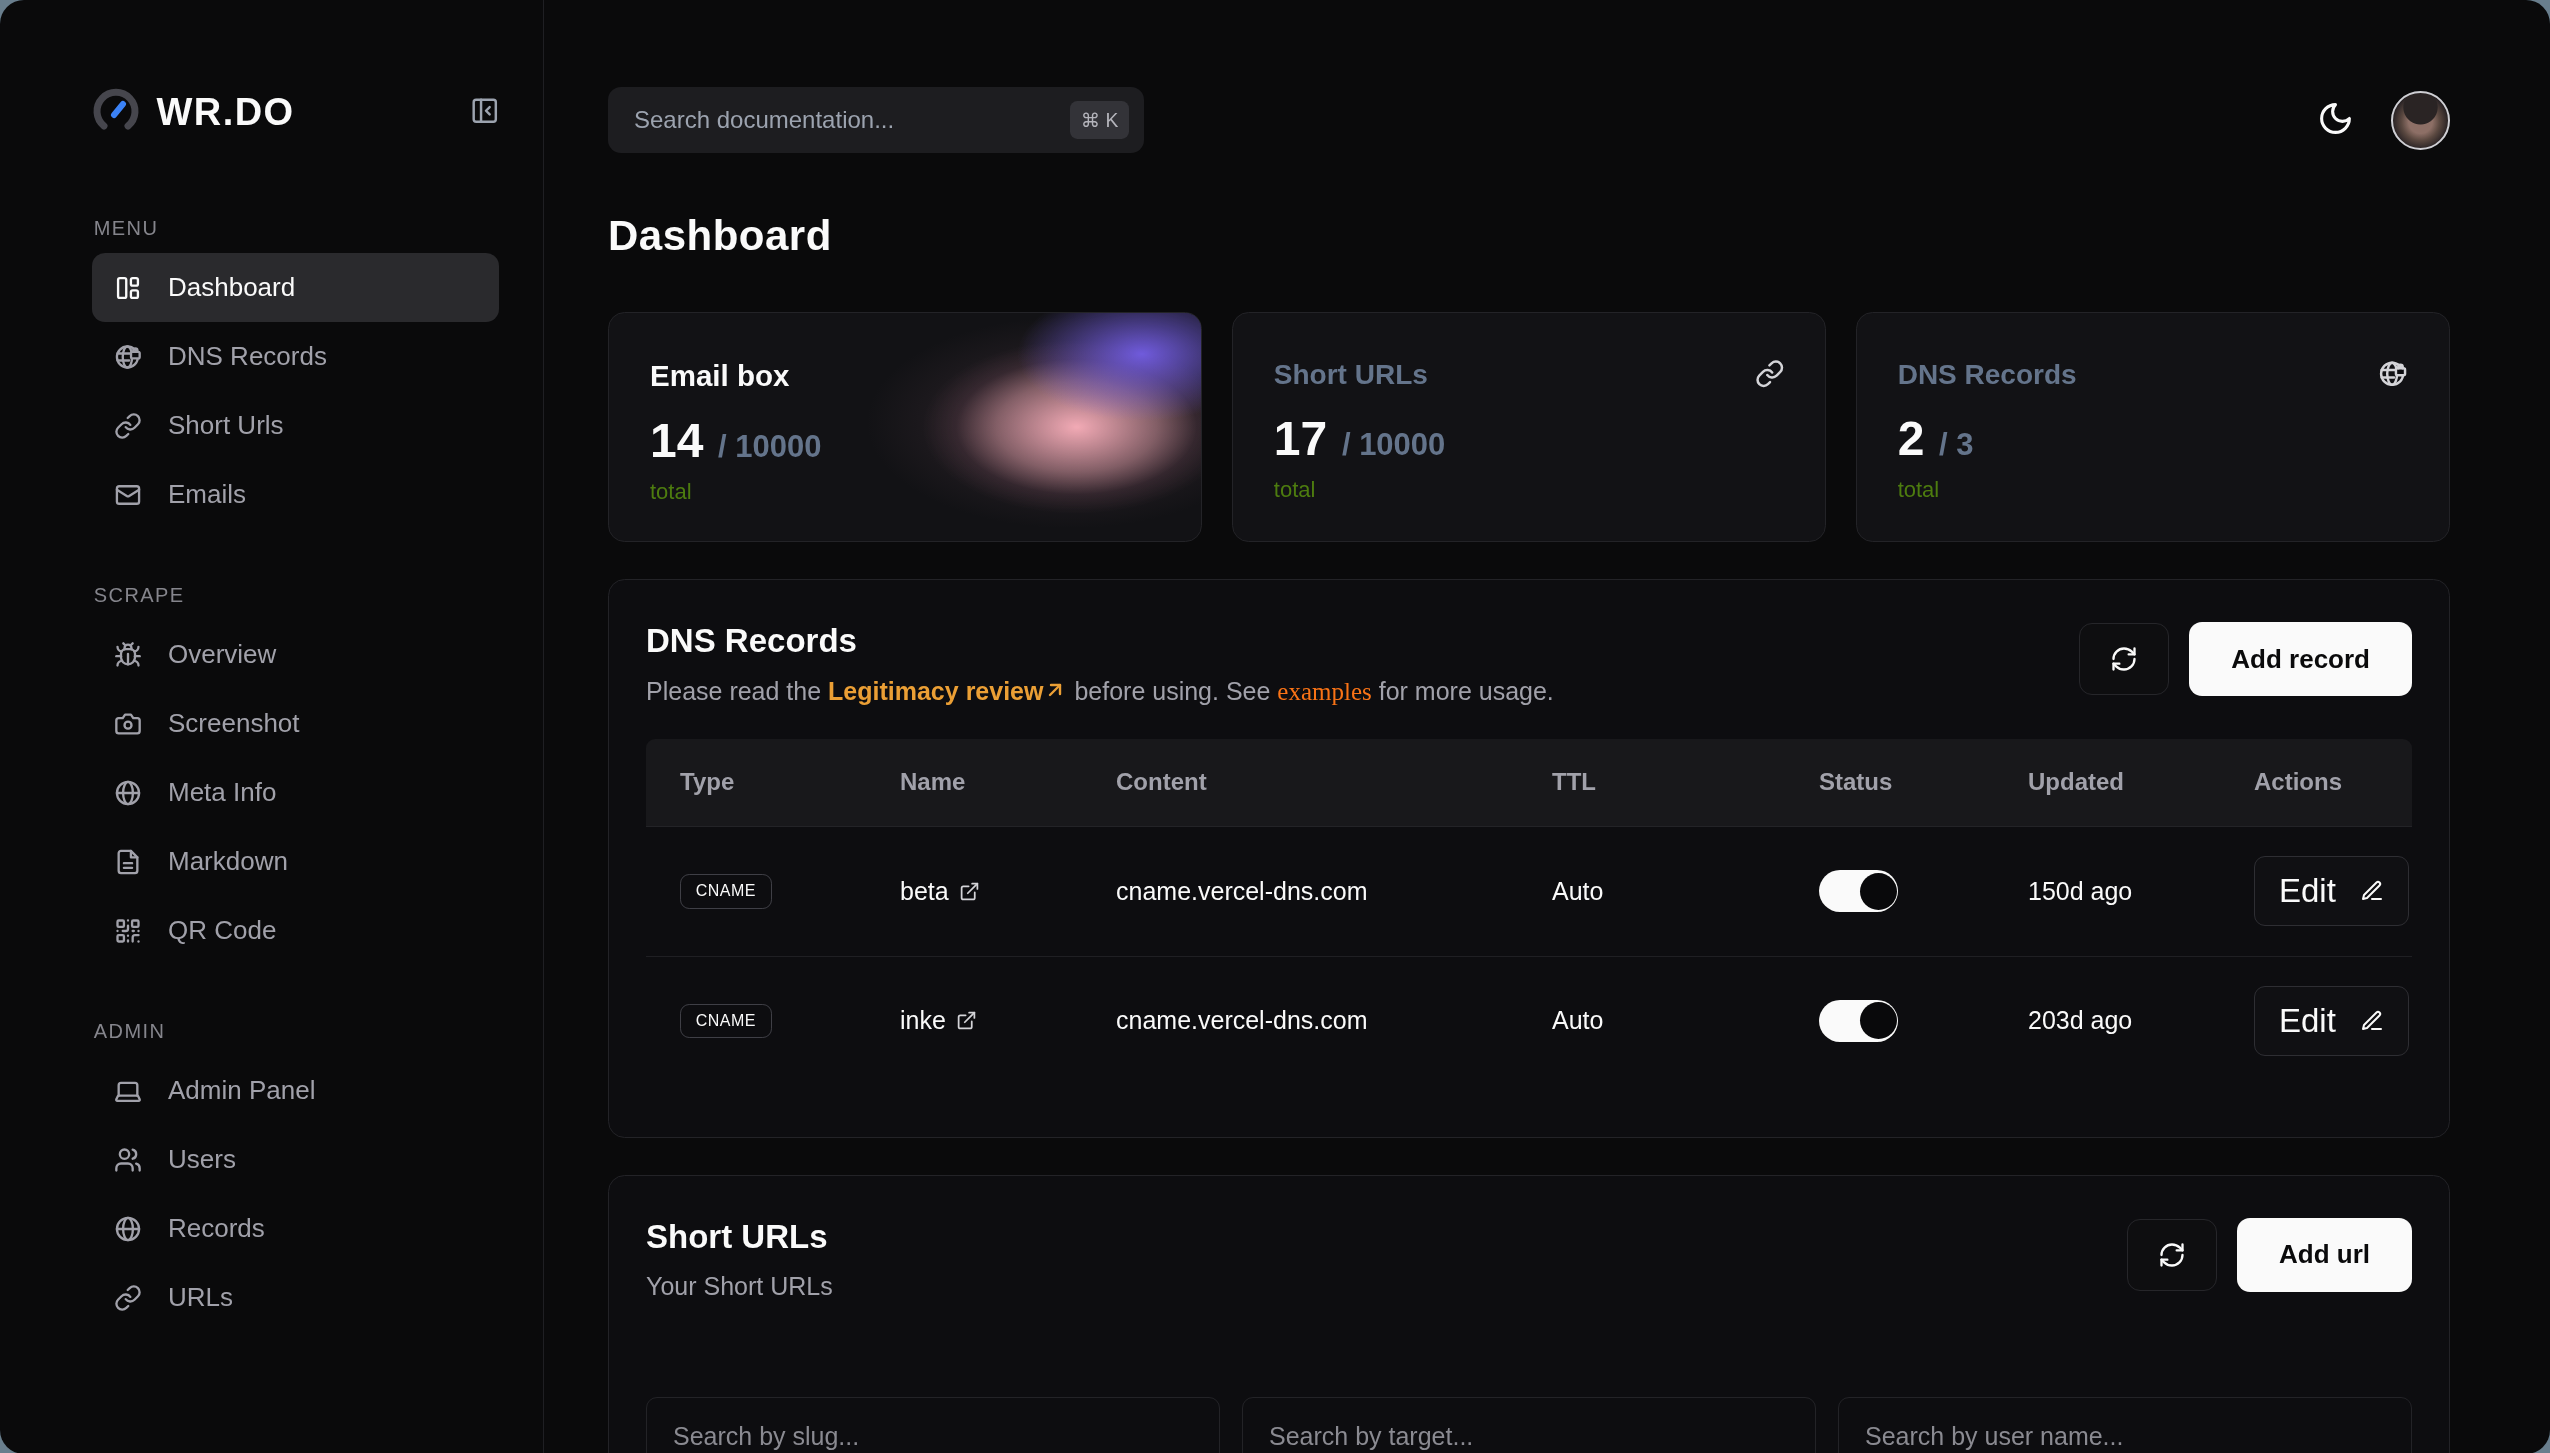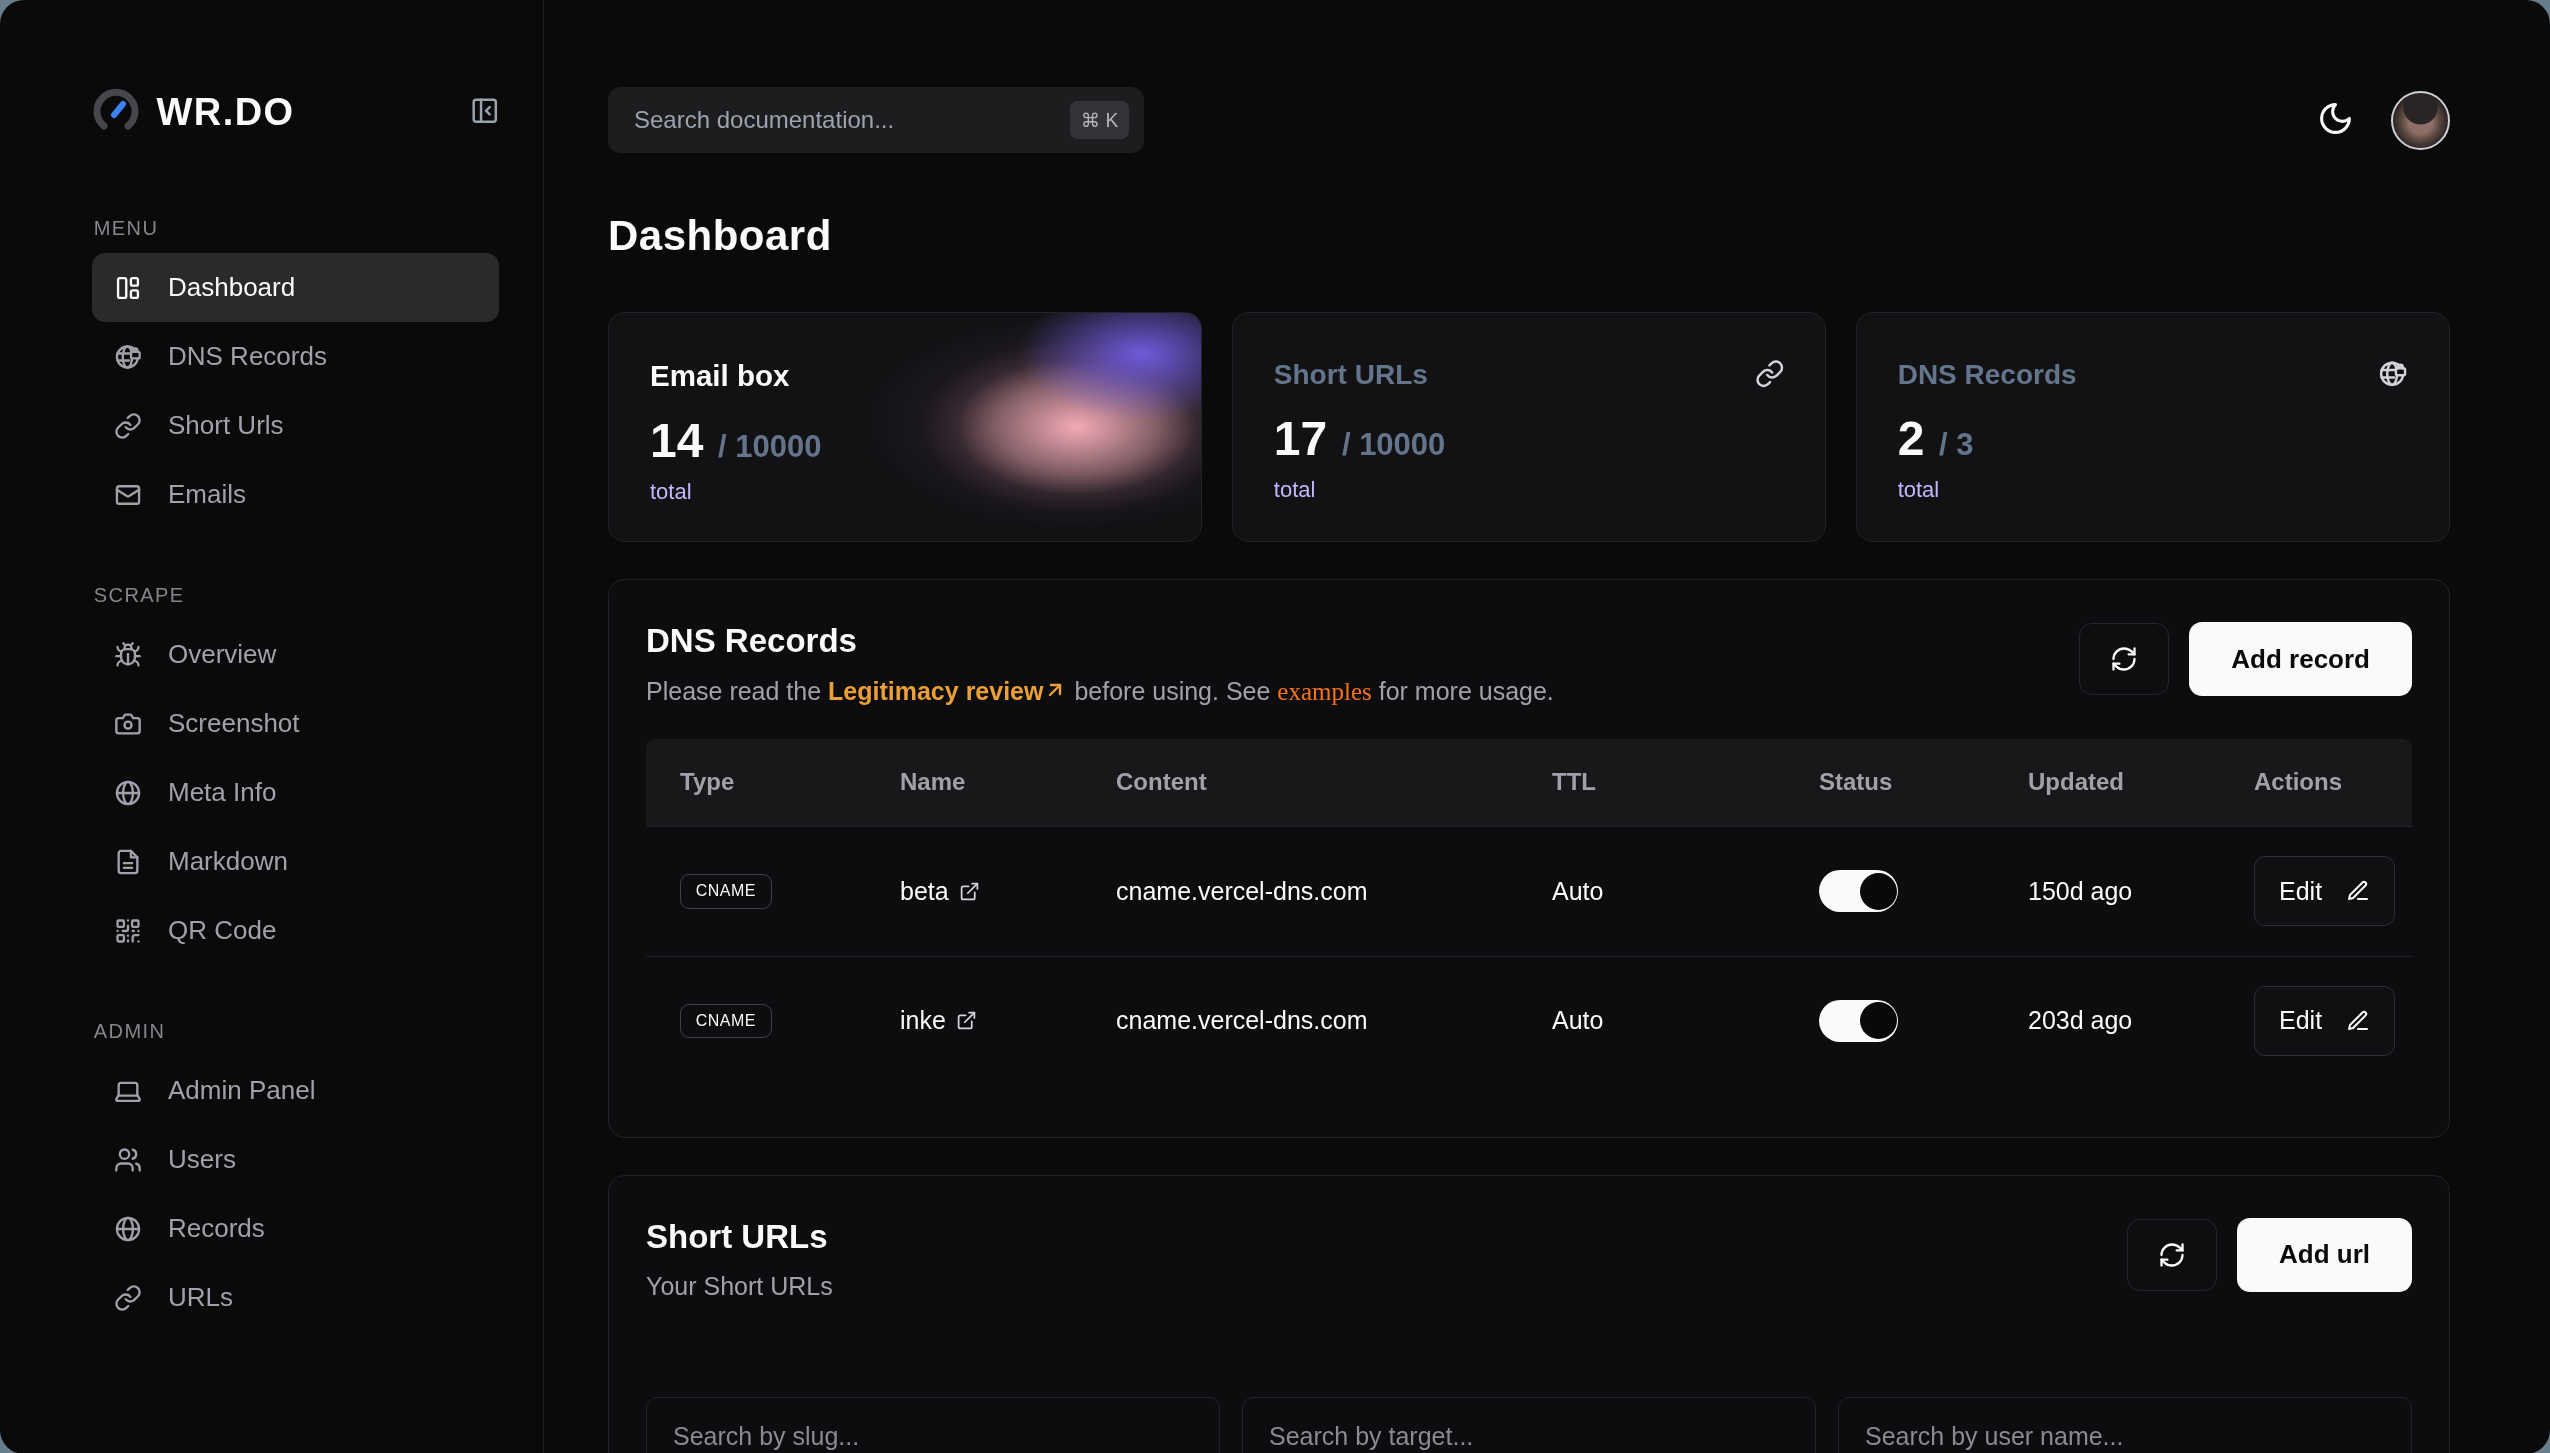--- a/index.html
+++ b/index.html
@@ -72,21 +72,21 @@
     height:230px;border:0.9px solid #232327;border-radius:16.6px;background:#121215;
     padding:46px 41px;box-sizing:border-box;position:relative;overflow:hidden;
   }
   .stat-head{display:flex;align-items:flex-start;justify-content:space-between;position:relative;z-index:1;}
   .stat-title{font-size:28px;font-weight:700;color:#64748b;}
   .stat-card.accent .stat-title{color:#fafafa;font-size:29.5px;}
   .stat-head .icon{width:29.5px;height:29.5px;color:#d4d4d8;}
   .stat-value-row{display:flex;align-items:baseline;gap:14.7px;margin-top:20px;position:relative;z-index:1;}
   .stat-value{font-size:48px;font-weight:800;color:#fafafa;}
   .stat-limit{font-size:31px;font-weight:700;color:#64748b;}
-  .stat-caption{font-size:22px;color:#c4b5fd;margin-top:11px;position:relative;z-index:1;}
+  .stat-caption{font-size:22px;color:#4d7c0f;margin-top:11px;position:relative;z-index:1;}
   .blob{
     position:absolute;inset:0;z-index:0;
     background:
       radial-gradient(30% 42% at 90% 18%, rgba(116,94,230,.95), rgba(116,94,230,0) 70%),
       radial-gradient(26% 38% at 79% 50%, rgba(242,170,181,1), rgba(242,170,181,.45) 52%, rgba(150,95,115,.18) 78%, rgba(0,0,0,0) 100%),
       radial-gradient(46% 62% at 78% 48%, rgba(120,85,100,.35), rgba(0,0,0,0) 75%);
   }
 
   
   .panel{
@@ -123,21 +123,21 @@
   .badge{
     display:inline-block;border:0.9px solid #3f3f46;border-radius:9.2px;
     padding:7.4px 14.7px;font-size:16px;color:#fafafa;letter-spacing:0.5px;
   }
   .name-cell{display:flex;align-items:center;gap:10px;}
   .name-cell .icon{width:21px;height:21px;color:#d4d4d8;}
   .toggle{width:79px;height:42px;border-radius:22px;background:#fafafa;position:relative;}
   .toggle .knob{position:absolute;top:2.8px;left:41px;width:37px;height:37px;border-radius:50%;background:#09090b;}
   .edit-btn{
     display:inline-flex;align-items:center;gap:24px;height:70px;padding:0 24px;
-    border-radius:11px;border:0.9px solid #2e2e33;background:#101013;color:#fafafa;font-size:25px;
+    border-radius:11px;border:0.9px solid #2e2e33;background:#101013;color:#fafafa;font-size:33px;
   }
   .edit-btn .icon{width:24px;height:24px;}
 
   
   .inputs{display:grid;grid-template-columns:1fr 1fr 1fr;gap:22px;margin-top:96px;}
   .search-field{
     height:79px;border:0.9px solid #232327;background:transparent;border-radius:11px;
     padding:0 26px;color:#fafafa;font-size:25px;box-sizing:border-box;width:100%;
   }
   .search-field::placeholder{color:#8a8a91;}

